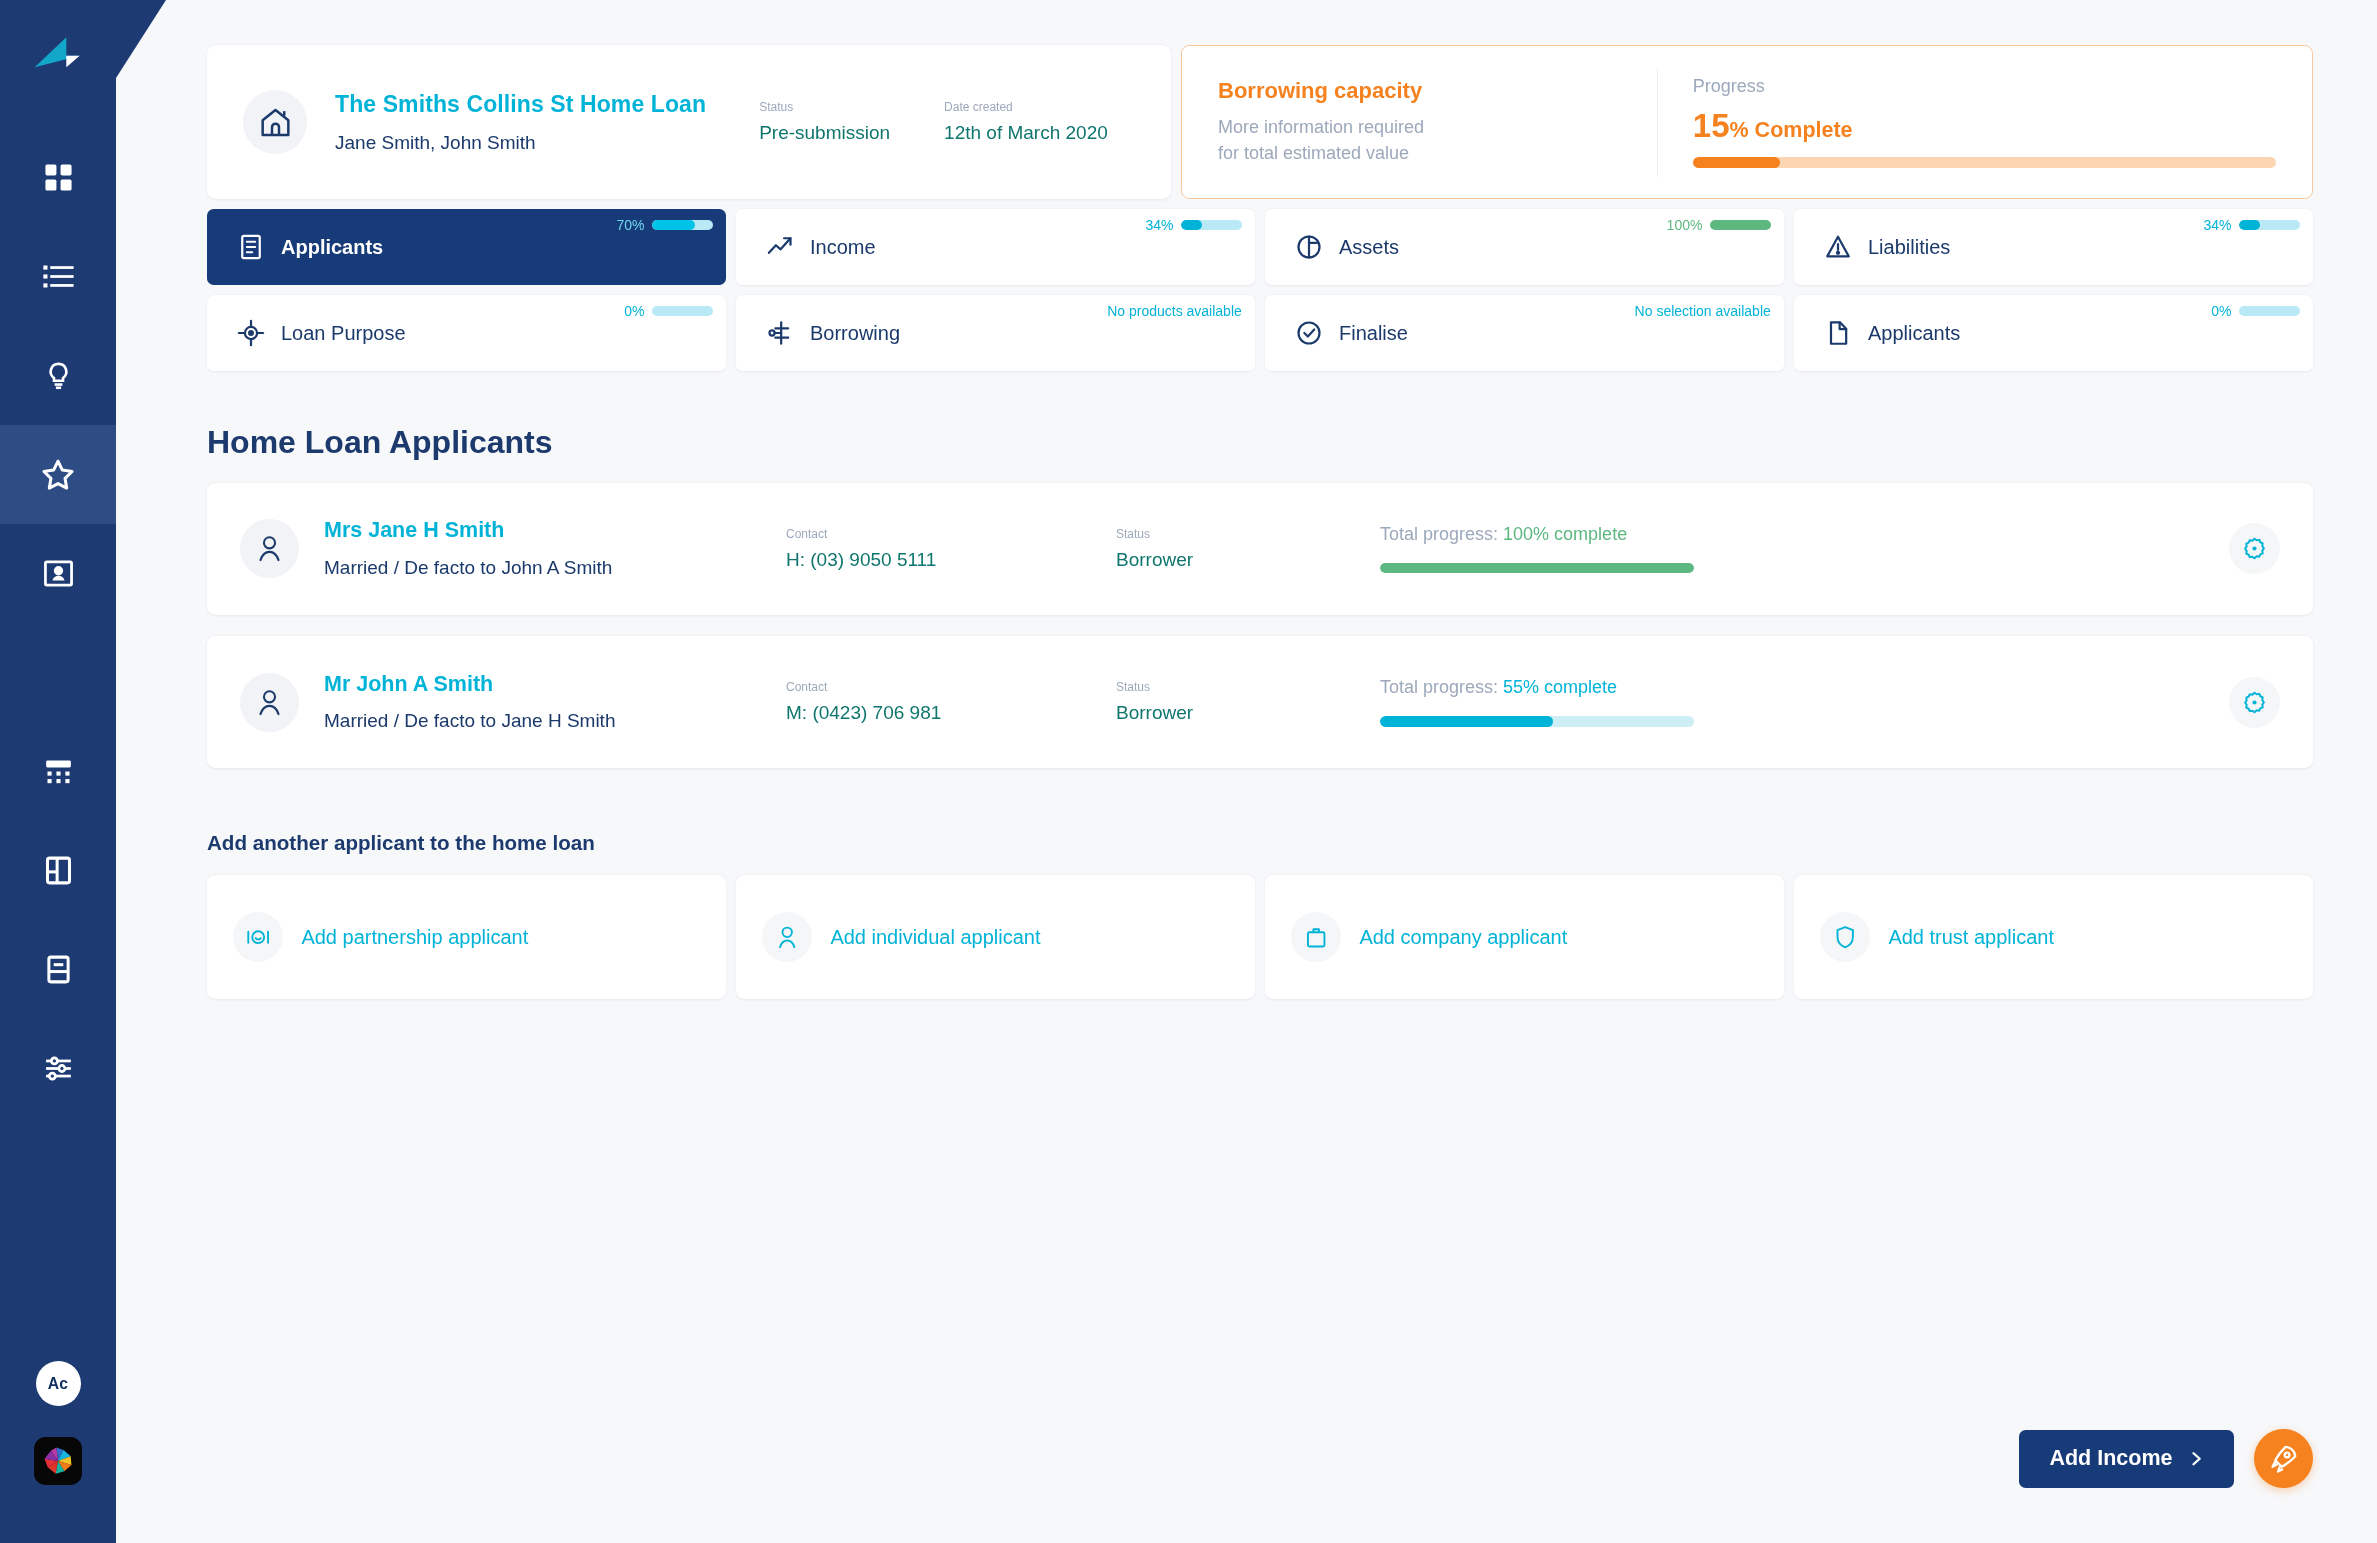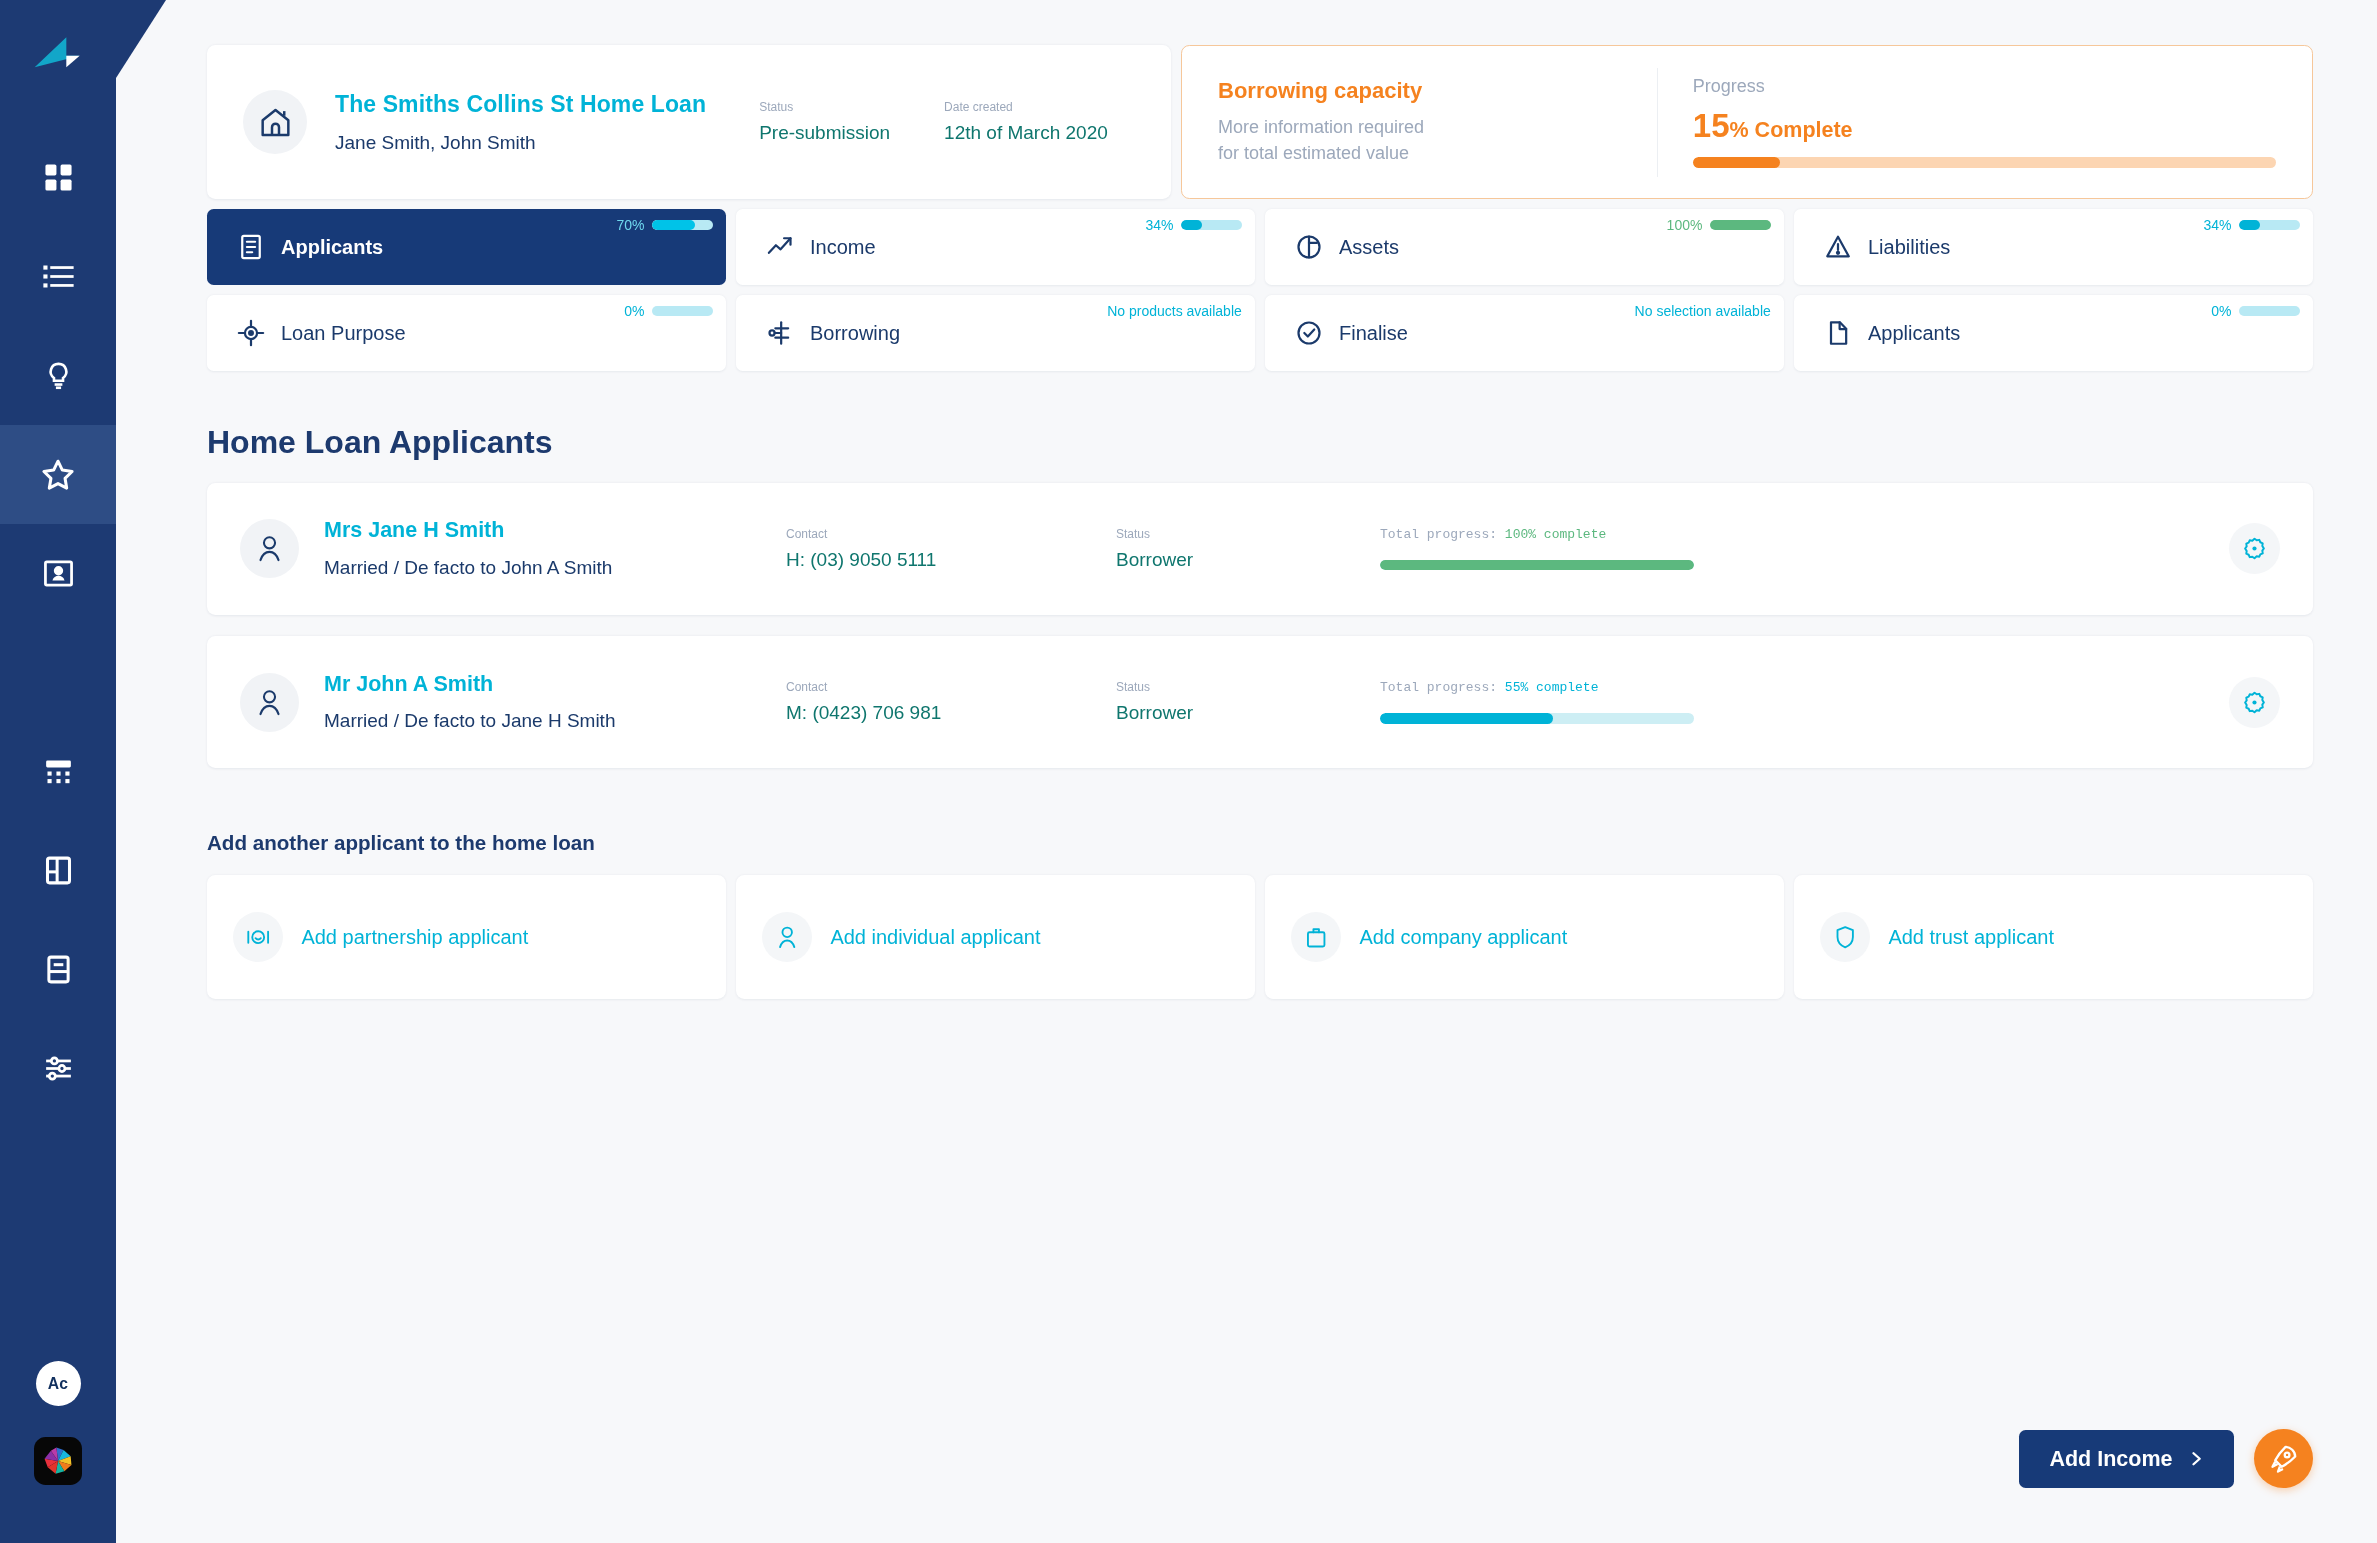--- a/index.html
+++ b/index.html
@@ -133,21 +133,21 @@
   .ap-avatar {
     width: 59px; height: 59px; border-radius: 50%; background:#f1f3f6;
     display:flex; align-items:center; justify-content:center; flex:0 0 59px;
   }
   .ap-names { margin-left: 25px; flex: 0 0 462px; }
   .ap-name { font-size: 21.5px; color:#00b3d7; font-weight: 700; }
   .ap-rel { font-size: 19px; color:#1b3a6b; margin-top: 13.2px; }
   .ap-col { flex: 0 0 330px; }
   .ap-col.status { flex: 0 0 264px; }
   .ap-prog { flex: 1; max-width: 314px; }
-  .ap-prog-label { font-size: 13px; color:#9ca8bb;font-family:Liberation Mono, monospace; }
+  .ap-prog-label { font-size: 18px; color:#9ca8bb; }
   .ap-prog-label b { font-weight: 400; }
   .ap-prog-track { margin-top: 18px; height: 10.7px; border-radius:5.8px; background:#cdeef4; overflow:hidden; width: 100%; }
   .ap-prog-track > i { display:block; height:100%; border-radius:5.8px; }
   .gear-btn {
     margin-left: auto; width: 51px; height: 51px; border-radius:50%;
     background:#f4f6f8; display:flex; align-items:center; justify-content:center;
     cursor:pointer; flex:0 0 51px;
   }
 
   
@@ -160,21 +160,21 @@
   }
   .add-ico-wrap {
     width: 50px; height:50px; border-radius:50%; background:#f4f6f8;
     display:flex; align-items:center; justify-content:center; flex:0 0 50px;
   }
   .add-label { margin-left: 18px; font-size: 20px; color:#00b3d7; }
 
   
   .bottom-actions {
     position: absolute; right: 64px; bottom: 56px;
-    display:flex; align-items:flex-end; gap: 20px;
+    display:flex; align-items:center; gap: 20px;
   }
   .btn-primary {
     height: 58px; padding: 0 30px; border-radius: 6.6px;
     background:#173a78; color:#fff; font-size: 21.5px; font-weight: 700;
     display:flex; align-items:center; gap: 15px; border:none; cursor:pointer;
     font-family: "Liberation Sans", sans-serif;
   }
   .fab {
     width: 59px; height: 59px; border-radius:50%; background:#f5821f;
     display:flex; align-items:center; justify-content:center; cursor:pointer;

